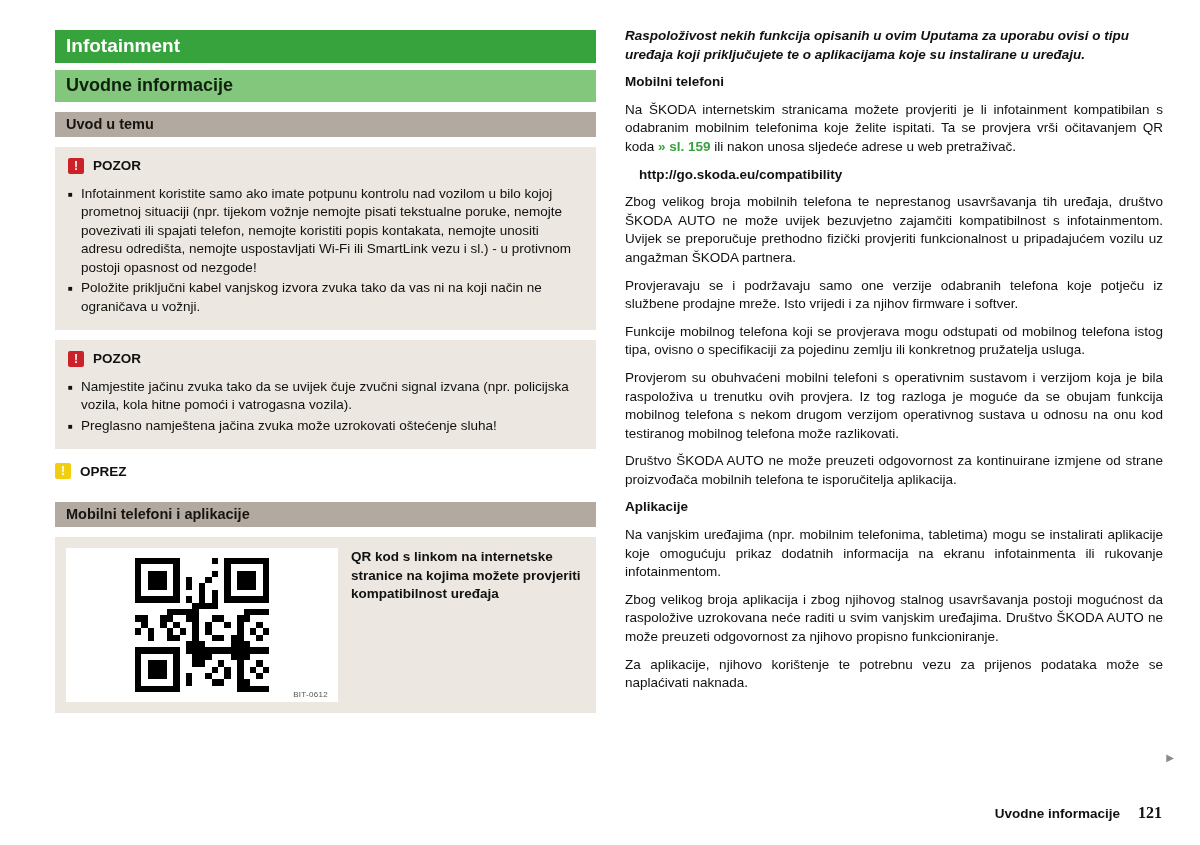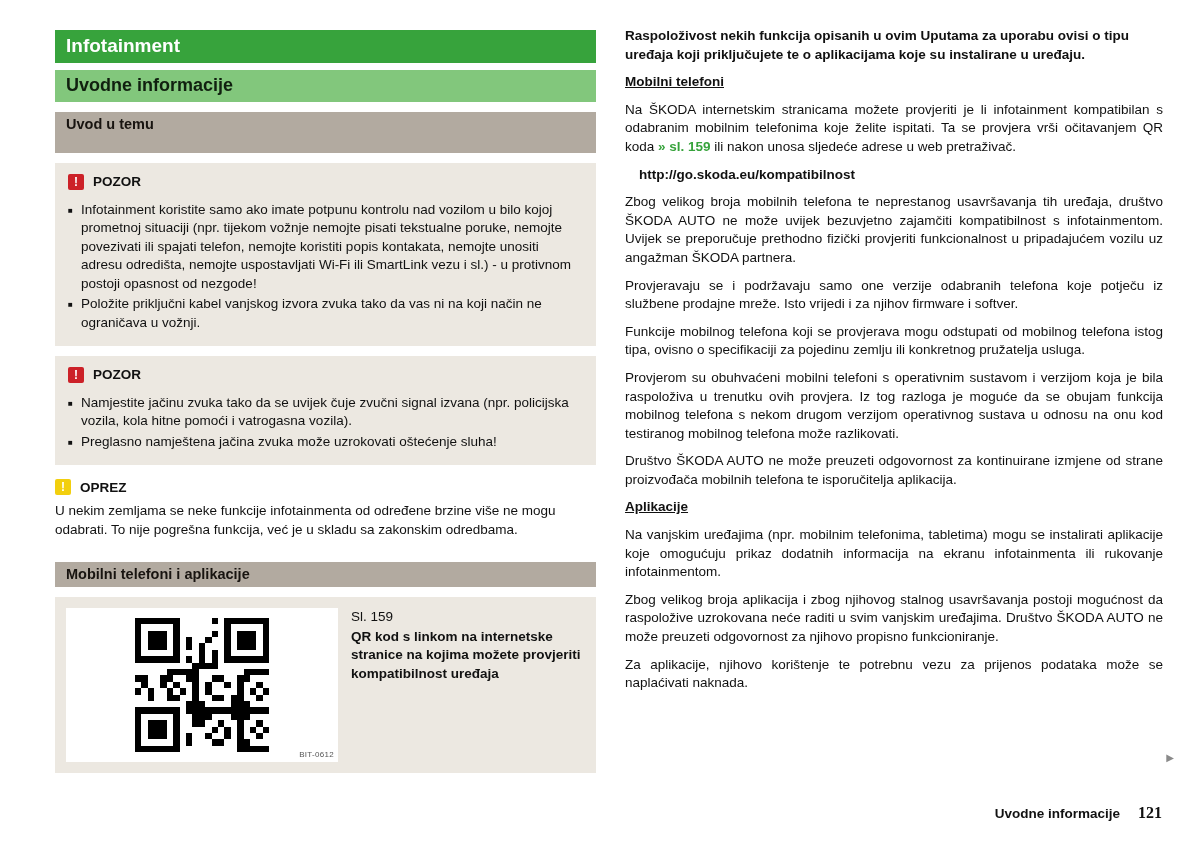--- a/index.html
+++ b/index.html
@@ -33,21 +33,21 @@
   .col-right{
     position:absolute;
     left:625px; top:27px;
     width:538px;
   }
   
   .bar{font-weight:bold; padding:5px 11px;}
   .bar-1{background:var(--brand-green); color:#fff; font-size:19px; padding:5px 11px 6px;}
   .bar-2{background:var(--band-green-mid); color:#10200f; font-size:18px; margin-top:7px; padding:5px 11px 6px;}
   .bar-3{background:var(--band-green-light); color:#10200f; font-size:15px; margin-top:11px; padding:5px 11px;}
-  .bar-4{background:var(--band-gray); color:#181410; font-size:14.5px; margin-top:10px; padding:4px 11px 21px;}
+  .bar-4{background:var(--band-gray); color:#181410; font-size:14.5px; margin-top:10px; padding:4px 11px 5px;}
   .bar-5{background:var(--band-gray); color:#181410; font-size:14.5px; margin-top:23px; padding:4px 11px 5px; font-weight:bold;}
   
   .note-box{
     background:var(--box-beige);
     margin-top:10px;
     padding:10px 13px 12px;
     font-size:13.5px;
     line-height:18.5px;
   }
   .note-head{display:flex; align-items:center; gap:9px; font-weight:bold; font-size:13.5px; margin-bottom:9px;}
@@ -77,31 +77,31 @@
     width:272px; height:154px;
     position:relative;
     display:flex; align-items:center; justify-content:center;
     flex:0 0 272px;
   }
   #qr{display:grid; grid-template-columns:repeat(21,6.4px);}
   #qr i{display:block; width:6.4px; height:6.4px;}
   #qr i.d{background:#000;}
   #qr i.l{background:#fff;}
   .fig-code{
-    position:absolute; right:4px; bottom:3px;
+    position:absolute; right:10px; bottom:3px;
     font-size:8px; color:#555; letter-spacing:0.3px;
   }
   .fig-caption{margin-left:13px; font-size:13.5px; line-height:18.5px;}
   .fig-label{display:block; margin-bottom:1px;}
   .fig-text{font-weight:bold;}
   
   .col-right p{font-size:13.5px; line-height:18.6px; margin-bottom:9px; text-align:justify;}
   .col-right p.no-just{text-align:left;}
-  .bold{font-weight:bold;}
-  .r-head{font-weight:bold; font-size:13.5px; line-height:18.6px; margin-bottom:0px; text-align:left;text-decoration:underline;}
+  .bold{font-weight:bold;font-style:italic;}
+  .r-head{font-weight:bold; font-size:13.5px; line-height:18.6px; margin-bottom:0px; text-align:left;}
   .xref{color:var(--link-green); font-weight:bold; cursor:pointer; text-decoration:none;}
   .url-line{font-weight:bold; padding-left:14px; margin-top:1px;}
   
   .footer{
     position:absolute; right:38px; top:804px;
     display:flex; align-items:baseline; gap:18px;
   }
   .footer-section{font-weight:bold; font-size:13.5px;}
   .footer-page{font-weight:bold; font-size:16px;font-family:Liberation Serif, serif;}
   .cont-arrow{
@@ -140,21 +140,20 @@
         <li>Namjestite jačinu zvuka tako da se uvijek čuje zvučni signal izvana (npr. policijska vozila, kola hitne pomoći i vatrogasna vozila).</li>
         <li>Preglasno namještena jačina zvuka može uzrokovati oštećenje sluha!</li>
       </ul>
     </div>
 
     <div class="caution-wrap">
       <div class="note-head" style="margin-bottom:0;">
         <span class="sq-icon sq-yellow">!</span>
         <span>OPREZ</span>
       </div>
-      <div class="caution-text">U nekim zemljama se neke funkcije infotainmenta od određene brzine više ne mogu odabrati. To nije pogrešna funkcija, već je u skladu sa zakonskim odredbama.</div>
     </div>
 
     <div class="bar bar-5">Mobilni telefoni i aplikacije</div>
 
     <div class="figure">
       <div class="qr-panel">
         <div id="qr">
             <i class="d"></i>
             <i class="d"></i>
             <i class="d"></i>
@@ -593,35 +592,34 @@
             <i class="l"></i>
             <i class="d"></i>
             <i class="d"></i>
             <i class="d"></i>
             <i class="d"></i>
             <i class="d"></i>
           </div>
         <span class="fig-code">BIT-0612</span>
       </div>
       <div class="fig-caption">
-        <span class="fig-label">Sl. 159</span>
         <span class="fig-text">QR kod s linkom na internetske stranice na kojima možete provjeriti kompatibilnost uređaja</span>
       </div>
     </div>
 
   </div>
 
   <div class="col-right">
 
     <p class="bold no-just">Raspoloživost nekih funkcija opisanih u ovim Uputama za uporabu ovisi o tipu uređaja koji priključujete te o aplikacijama koje su instalirane u uređaju.</p>
 
     <p class="r-head">Mobilni telefoni</p>
     <p><span>Na ŠKODA internetskim stranicama možete provjeriti je li infotainment kompatibilan s odabranim mobilnim telefonima koje želite ispitati. Ta se provjera vrši očitavanjem QR koda </span><span class="xref">» sl. 159</span><span> ili nakon unosa sljedeće adrese u web pretraživač.</span></p>
 
-    <p class="url-line no-just">http://go.skoda.eu/kompatibilnost</p>
+    <p class="url-line no-just">http://go.skoda.eu/compatibility</p>
 
     <p>Zbog velikog broja mobilnih telefona te neprestanog usavršavanja tih uređaja, društvo ŠKODA AUTO ne može uvijek bezuvjetno zajamčiti kompatibilnost s infotainmentom. Uvijek se preporučuje prethodno fizički provjeriti funkcionalnost u pripadajućem vozilu uz angažman ŠKODA partnera.</p>
     <p>Provjeravaju se i podržavaju samo one verzije odabranih telefona koje potječu iz službene prodajne mreže. Isto vrijedi i za njihov firmware i softver.</p>
     <p>Funkcije mobilnog telefona koji se provjerava mogu odstupati od mobilnog telefona istog tipa, ovisno o specifikaciji za pojedinu zemlju ili konkretnog pružatelja usluga.</p>
     <p>Provjerom su obuhvaćeni mobilni telefoni s operativnim sustavom i verzijom koja je bila raspoloživa u trenutku ovih provjera. Iz tog razloga je moguće da se obujam funkcija mobilnog telefona s nekom drugom verzijom operativnog sustava u odnosu na onu kod testiranog mobilnog telefona može razlikovati.</p>
     <p>Društvo ŠKODA AUTO ne može preuzeti odgovornost za kontinuirane izmjene od strane proizvođača mobilnih telefona te isporučitelja aplikacija.</p>
 
     <p class="r-head">Aplikacije</p>
     <p>Na vanjskim uređajima (npr. mobilnim telefonima, tabletima) mogu se instalirati aplikacije koje omogućuju prikaz dodatnih informacija na ekranu infotainmenta ili rukovanje infotainmentom.</p>
     <p>Zbog velikog broja aplikacija i zbog njihovog stalnog usavršavanja postoji mogućnost da raspoložive uzrokovana neće raditi u svim vanjskim uređajima. Društvo ŠKODA AUTO ne može preuzeti odgovornost za njihovo propisno funkcioniranje.</p>

